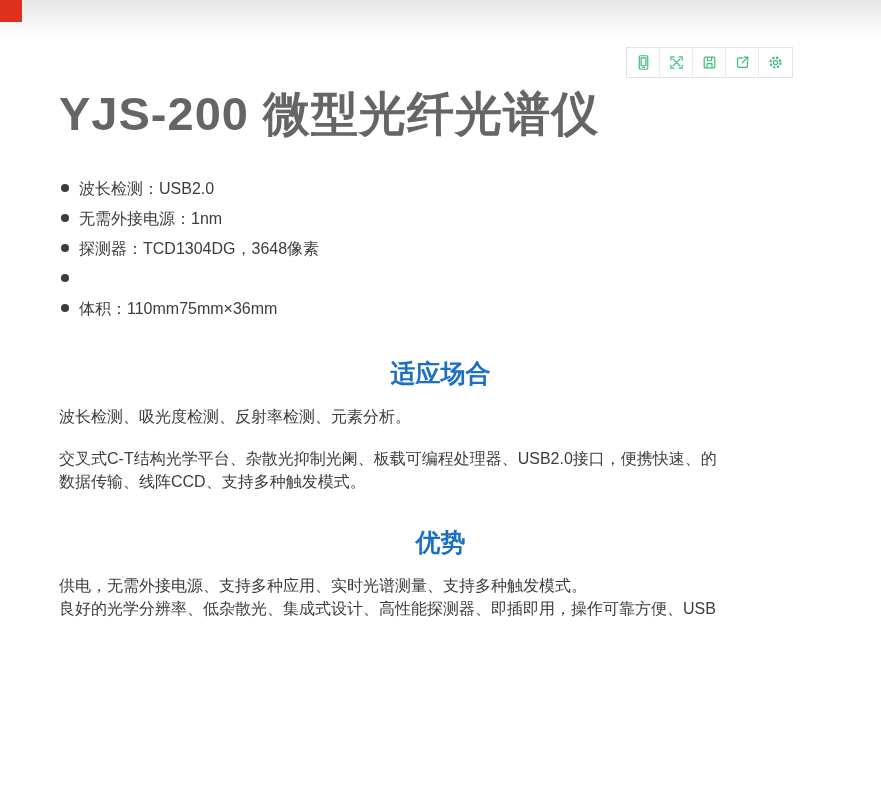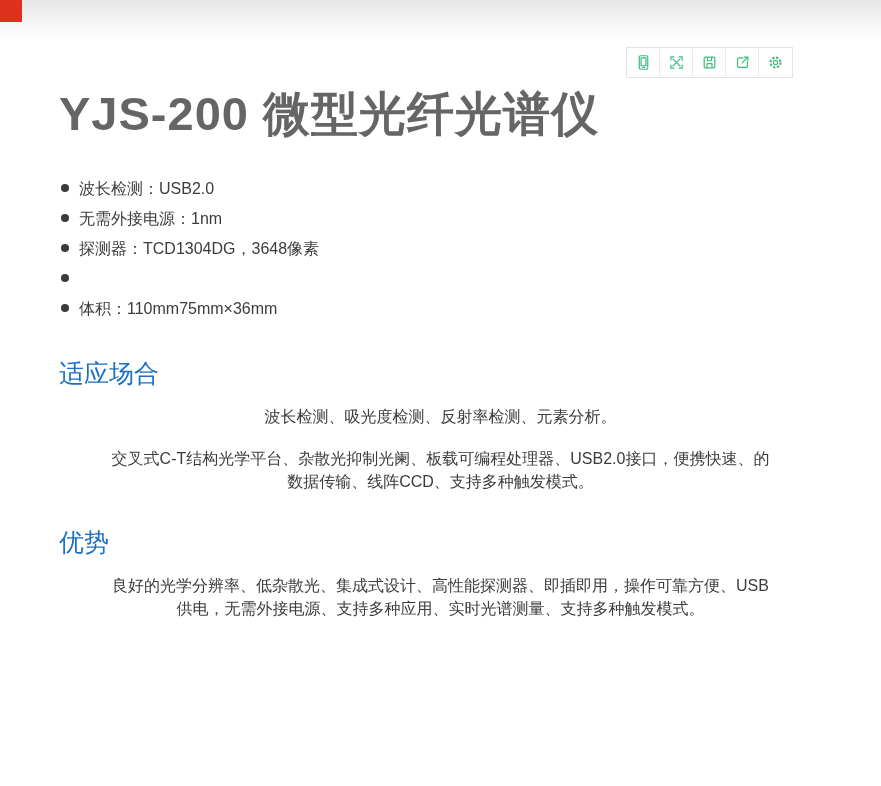--- a/index.html
+++ b/index.html
@@ -64,29 +64,29 @@
     width: 8px; height: 8px;
     border-radius: 50%;
     background: var(--body-text, #3c3c3c);
     margin-right: 10px;
     vertical-align: 2px;
   }
   section h2 {
     margin: 36px 0 0 0;
     font-size: 25px;
     line-height: 1.05;
-    font-weight: 400;
+    font-weight: 700;
     color: var(--heading-blue, #1b6fc5);
+    text-align: center;
   }
   section p {
     margin: 19px 0 0 0;
     font-size: 16px;
     line-height: 23px;
     color: var(--body-text, #3c3c3c);
-    text-align: center;
   }
   section p .line { display: block; white-space: nowrap; }
 </style>
 </head>
 <body>
 
 <div class="page">
 
   <div class="top-gradient"></div>
   <div class="corner-marker"></div>
@@ -151,19 +151,19 @@
     <section>
       <p>
         <span class="line">交叉式C-T结构光学平台、杂散光抑制光阑、板载可编程处理器、USB2.0接口，便携快速、的</span>
         <span class="line">数据传输、线阵CCD、支持多种触发模式。</span>
       </p>
     </section>
 
     <section>
       <h2>优势</h2>
       <p>
+        <span class="line">供电，无需外接电源、支持多种应用、实时光谱测量、支持多种触发模式。</span>
         <span class="line">良好的光学分辨率、低杂散光、集成式设计、高性能探测器、即插即用，操作可靠方便、USB</span>
-        <span class="line">供电，无需外接电源、支持多种应用、实时光谱测量、支持多种触发模式。</span>
       </p>
     </section>
   </div>
 
 </div>
 
 </body></html>

